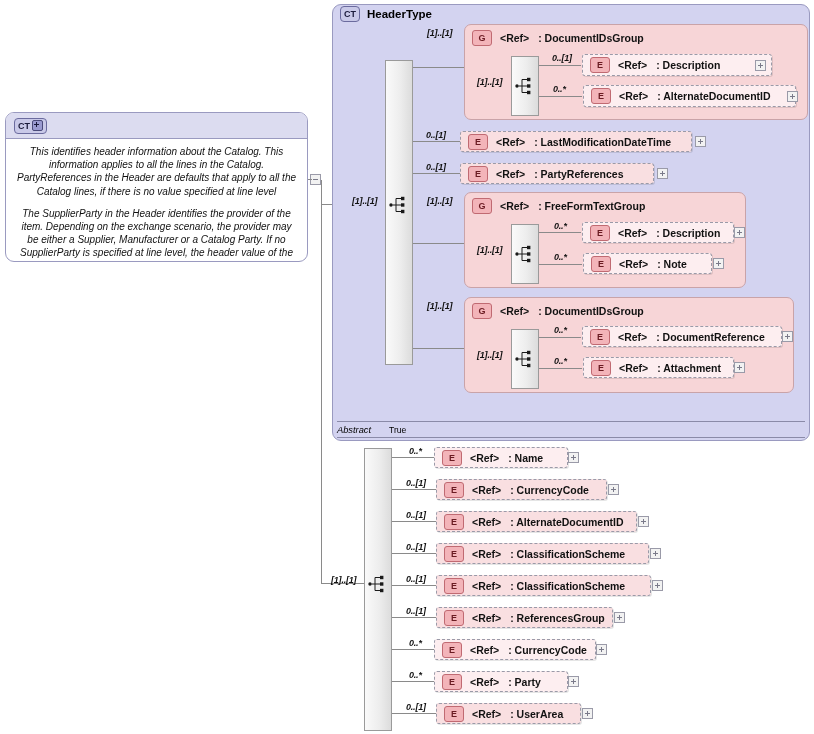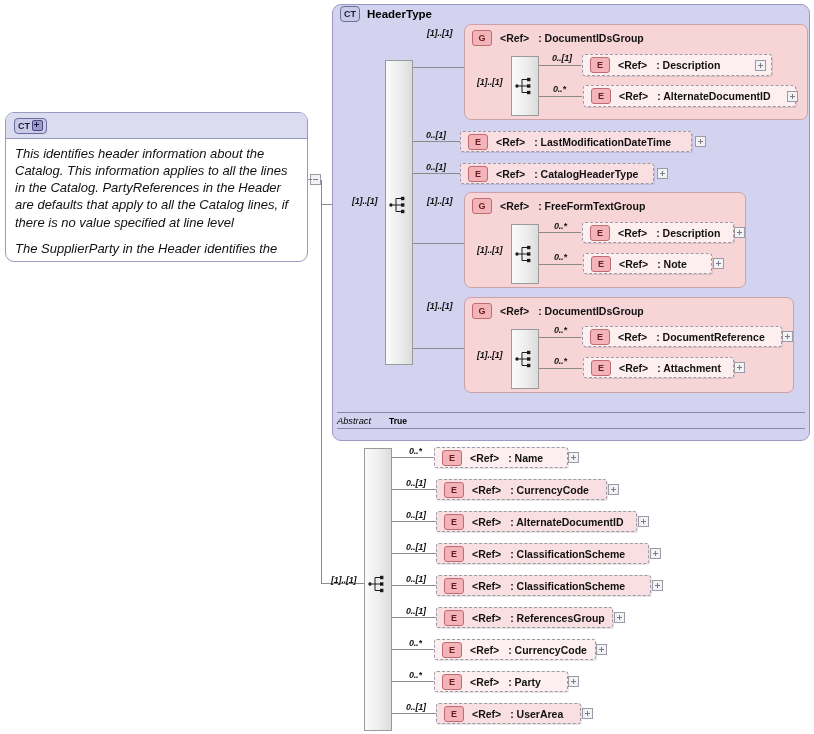--- a/index.html
+++ b/index.html
@@ -21,22 +21,23 @@
     background:#ffffff;
     box-sizing:border-box;
     overflow:hidden;
   }
   #ct-left .hdr{
     height:25px;background:#dcdcf0;display:flex;align-items:center;
     padding-left:8px;border-bottom:1px solid #9a9ac0;
   }
   #ct-left .hdr .title{font-size:12.5px;font-weight:bold;margin-left:7px;color:#000;}
   #ct-left .doc{
-    padding:6px 9px 4px 9px;font-style:italic;font-size:13px;line-height:1.32;
+    padding:6px 9px 4px 9px;font-style:italic;font-size:10px;line-height:1.32;
     color:#111;
+    text-align:center;
   }
   #ct-left .doc p{margin:0 0 9px 0;}
 
   
   .ct-badge{
     display:inline-flex;align-items:center;justify-content:center;
     border:1px solid #6b6b9e;border-radius:4px;background:#c9c9e8;
     font-size:9px;font-weight:bold;color:#1a1a3a;letter-spacing:0px;
     padding:0 3px;height:14px;line-height:14px;
   }
@@ -55,29 +56,29 @@
   #headertype{
     left:332px;top:4px;width:478px;height:437px;
     border:1px solid #9a9ac0;border-radius:9px;
     background:#d3d3f0;box-sizing:border-box;overflow:hidden;
   }
   #ht-title{position:absolute;left:340px;top:6px;display:flex;align-items:center;gap:7px;}
   #ht-title .name{font-size:11.5px;font-weight:bold;}
 
   
   #ht-footer{
-    position:absolute;left:337px;top:412px;width:468px;height:34px;
+    position:absolute;left:337px;top:421px;width:468px;height:34px;
     font-size:9.3px;
   }
   #ht-footer .row1{
     border-top:1px solid #8a8aa8;border-bottom:1px solid #8a8aa8;
     height:15px;display:flex;align-items:center;
   }
   #ht-footer .row1 .k{font-style:italic;width:52px;}
-  #ht-footer .row1 .v{font-weight:bold;font-size:8.6px;}
+  #ht-footer .row1 .v{font-weight:normal;font-size:8.6px;}
   #ht-footer .row2{height:16px;display:flex;align-items:center;font-style:italic;}
 
   
   .groupbox{
     position:absolute;border:1px solid #c9a3a8;border-radius:7px;
     background:#f7d5d7;box-sizing:border-box;
   }
   .g-badge{
     display:inline-flex;align-items:center;justify-content:center;
     width:18px;height:14px;border:1px solid #c06a72;border-radius:3px;
@@ -224,21 +225,21 @@
   <span class="e-badge">E</span>
   <span class="ref">&lt;Ref&gt;</span>
   <span class="colon">: LastModificationDateTime</span>
 </div>
 <div class="plusbox" style="left:695px;top:136px;"></div>
 <div class="card" style="left:426px;top:130px;">0..[1]</div>
 
 <div class="elembox" style="left:460px;top:163px;width:194px;height:21px;">
   <span class="e-badge">E</span>
   <span class="ref">&lt;Ref&gt;</span>
-  <span class="colon">: CatalogHeaderType</span>
+  <span class="colon">: PartyReferences</span>
 </div>
 <div class="plusbox" style="left:657px;top:168px;"></div>
 <div class="card" style="left:426px;top:162px;">0..[1]</div>
 
 <div class="groupbox" style="left:464px;top:192px;width:282px;height:96px;"></div>
 <div class="abs" style="left:472px;top:198px;display:flex;align-items:center;">
   <span class="g-badge">G</span>
   <span class="ref">&lt;Ref&gt;</span>
   <span class="colon">: FreeFormTextGroup</span>
 </div>

